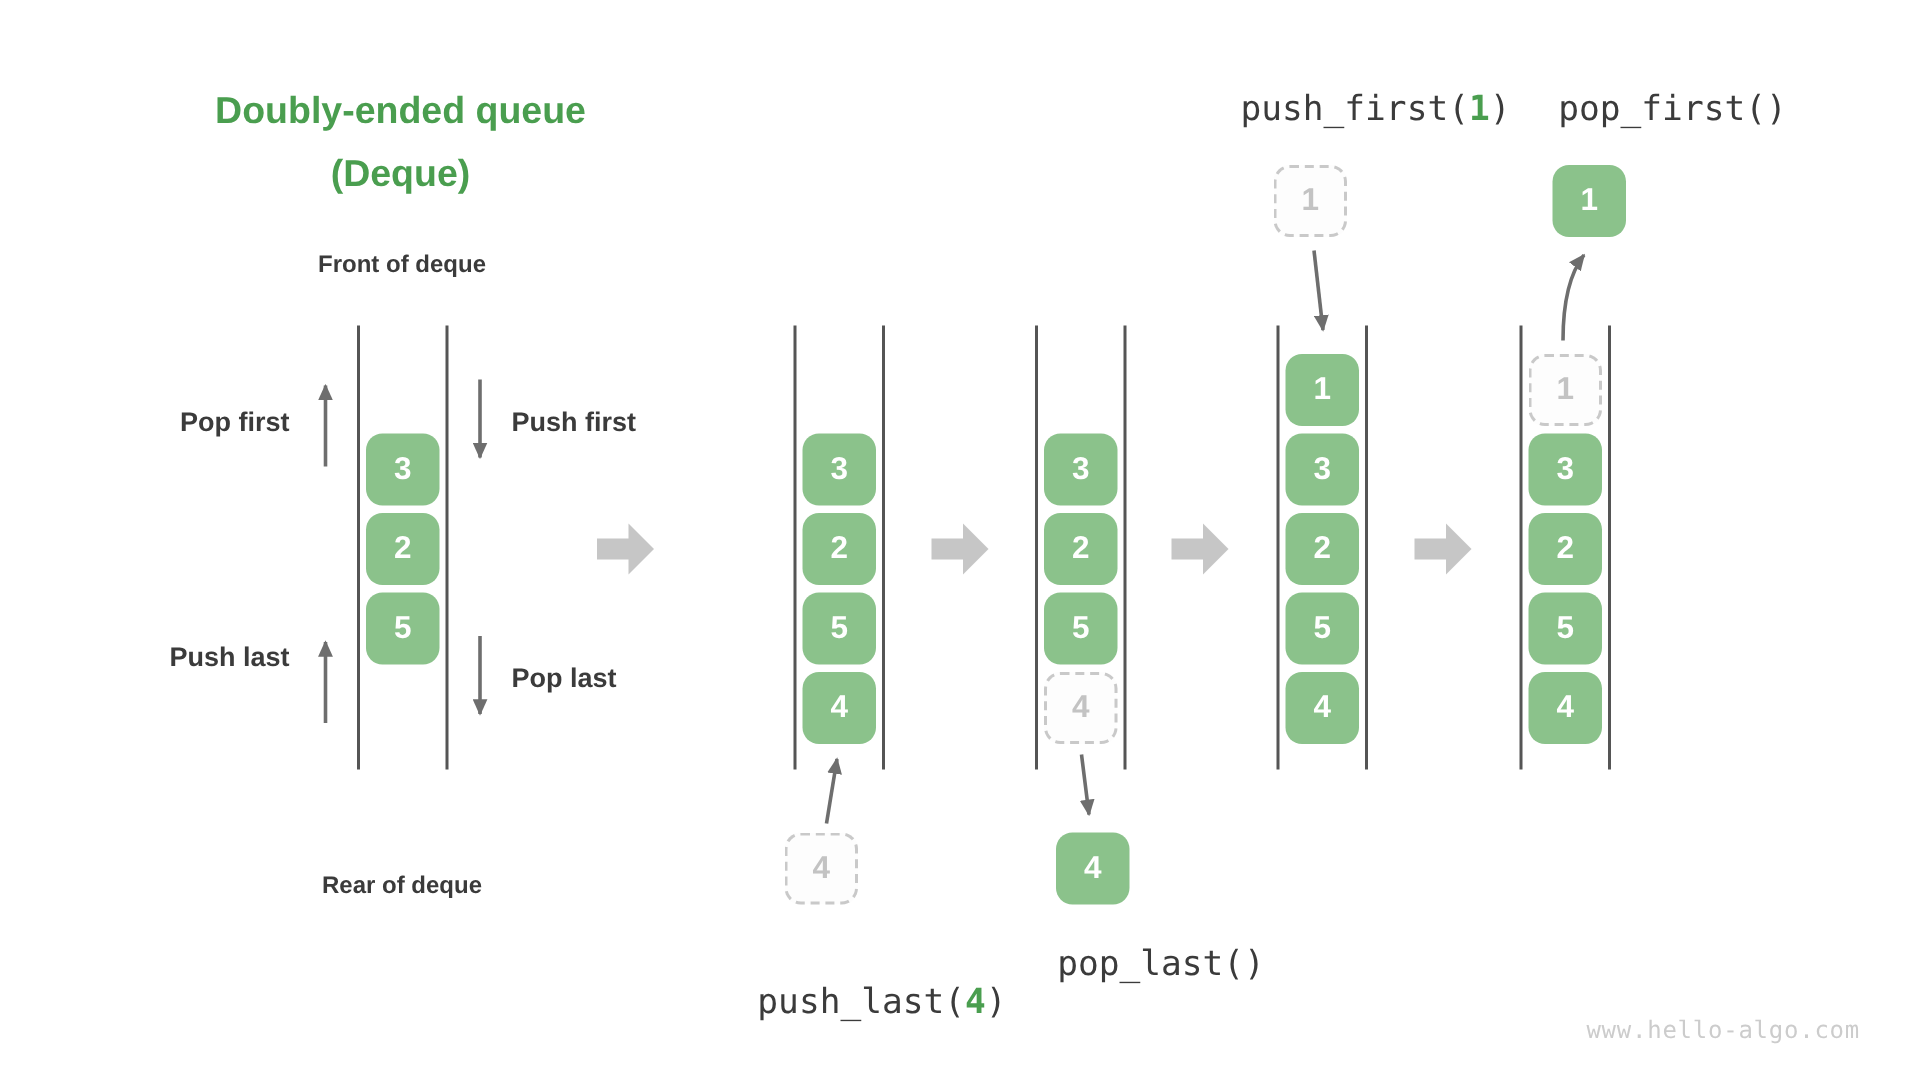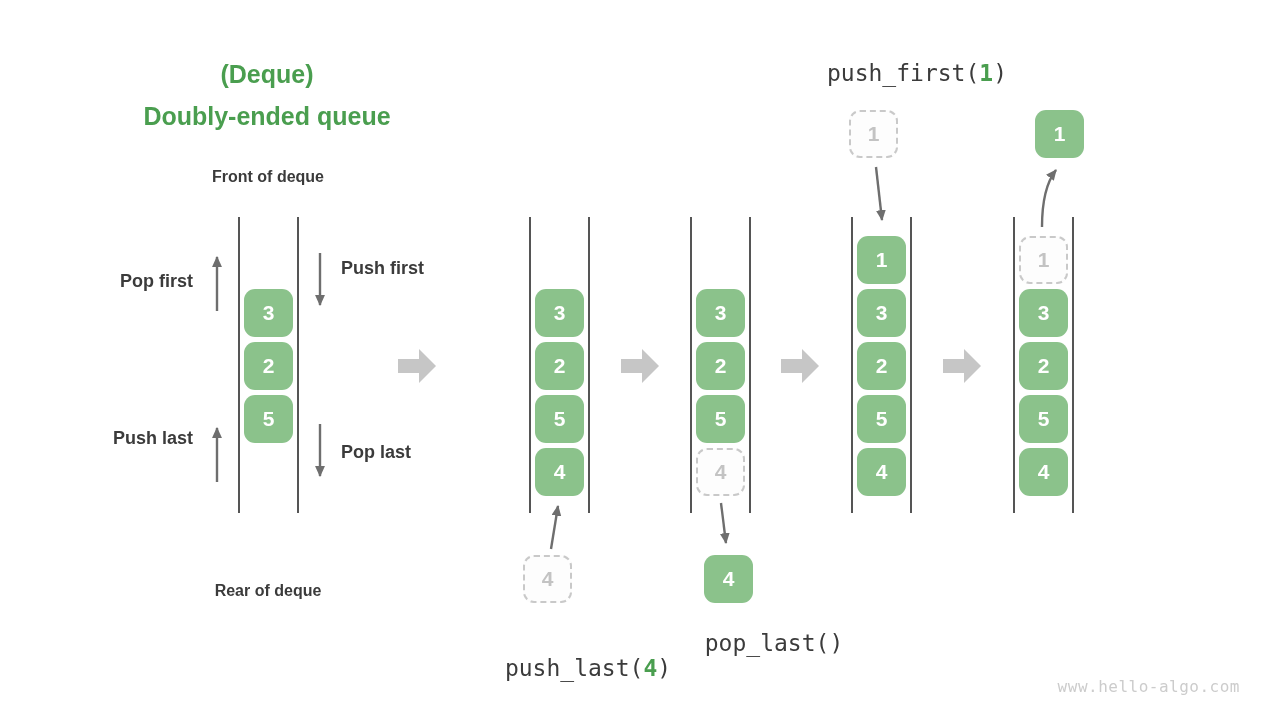--- a/index.html
+++ b/index.html
@@ -31,21 +31,21 @@
     font-size:16px;font-weight:bold;white-space:nowrap;line-height:25px;
   }
   .front{left:268px;top:164px;}
   .rear{left:268px;top:578px;}
 
   .side-label{
     position:absolute;color:var(--text-dark);font-size:18px;font-weight:bold;
     white-space:nowrap;line-height:25px;
   }
   .pop-first-l{right:1087px;top:269px;}
-  .push-first-l{left:341px;top:256px;}
+  .push-first-l{left:341px;top:269px;}
   .push-last-l{right:1087px;top:426px;}
   .pop-last-l{left:341px;top:440px;}
 
   .queue{position:absolute;top:217px;width:61px;height:296px;}
   .wall{position:absolute;top:0;bottom:0;width:1.6px;background:var(--wall);}
   .wall.l{left:0;}
   .wall.r{right:0;}
 
   .cell{
     position:absolute;left:6px;width:49px;height:48px;border-radius:11px;
@@ -110,22 +110,22 @@
     <line x1="876" y1="167" x2="882" y2="220" stroke="#6e6e6e" stroke-width="2.4" marker-end="url(#ah)"></line>
     <path d="M1042,227 Q1042,188 1056,170" fill="none" stroke="#6e6e6e" stroke-width="2.4" marker-end="url(#ah)"></path>
 
     <polygon points="398,359 419,359 419,349 436,366 419,383 419,373 398,373" fill="#c6c6c6"></polygon>
     <polygon points="621,359 642,359 642,349 659,366 642,383 642,373 621,373" fill="#c6c6c6"></polygon>
     <polygon points="781,359 802,359 802,349 819,366 802,383 802,373 781,373" fill="#c6c6c6"></polygon>
     <polygon points="943,359 964,359 964,349 981,366 964,383 964,373 943,373" fill="#c6c6c6"></polygon>
   </svg>
 
   <div class="title">
+    <div>Doubly-ended queue</div>
     <div>(Deque)</div>
-    <div>Doubly-ended queue</div>
   </div>
 
   <div class="h-label front">Front of deque</div>
   <div class="h-label rear">Rear of deque</div>
 
   <div class="side-label pop-first-l">Pop first</div>
   <div class="side-label push-first-l">Push first</div>
   <div class="side-label push-last-l">Push last</div>
   <div class="side-label pop-last-l">Pop last</div>
 
@@ -176,16 +176,17 @@
   </div>
 
   <div class="float-cell ghost fc-push-last">4</div>
   <div class="float-cell fc-pop-last">4</div>
   <div class="float-cell ghost fc-push-first">1</div>
   <div class="float-cell fc-pop-first">1</div>
 
   <div class="op op-push-last"><span>push_last(</span><span class="arg">4</span><span>)</span></div>
   <div class="op op-pop-last">pop_last()</div>
   <div class="op op-push-first"><span>push_first(</span><span class="arg">1</span><span>)</span></div>
+  <div class="op op-pop-first">pop_first()</div>
 
   <div class="watermark">www.hello-algo.com</div>
 
 </div>
 
 </body></html>

